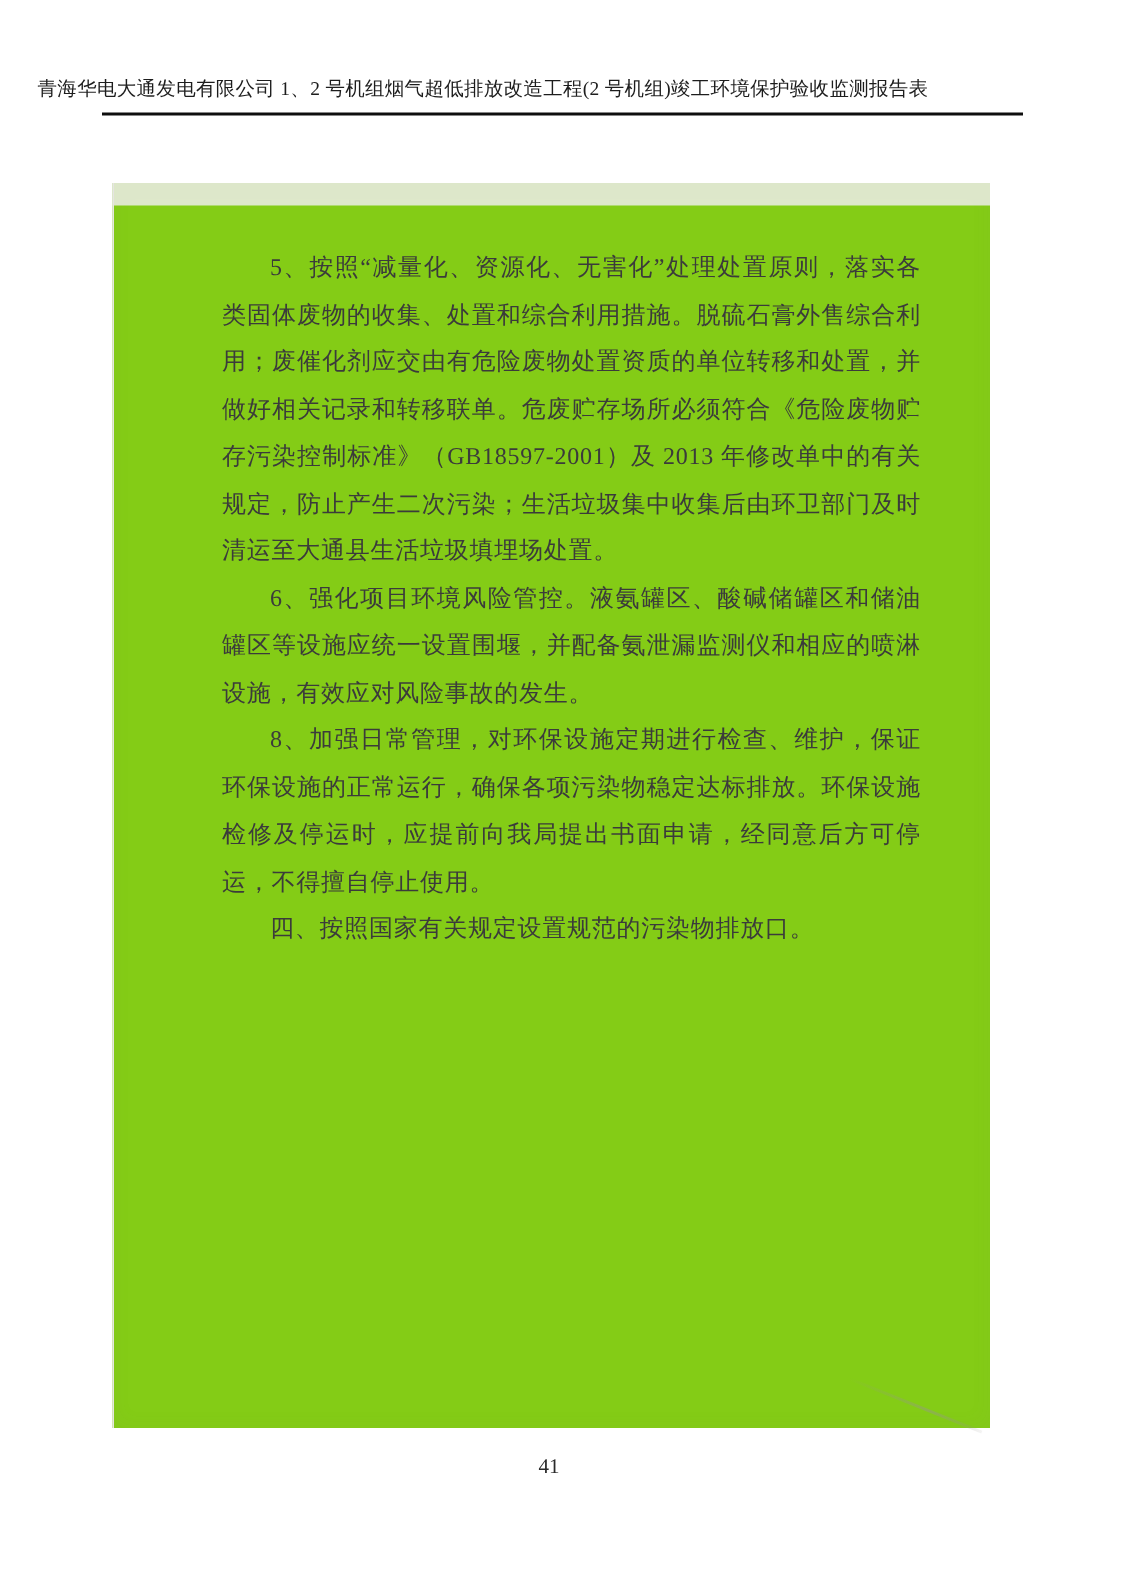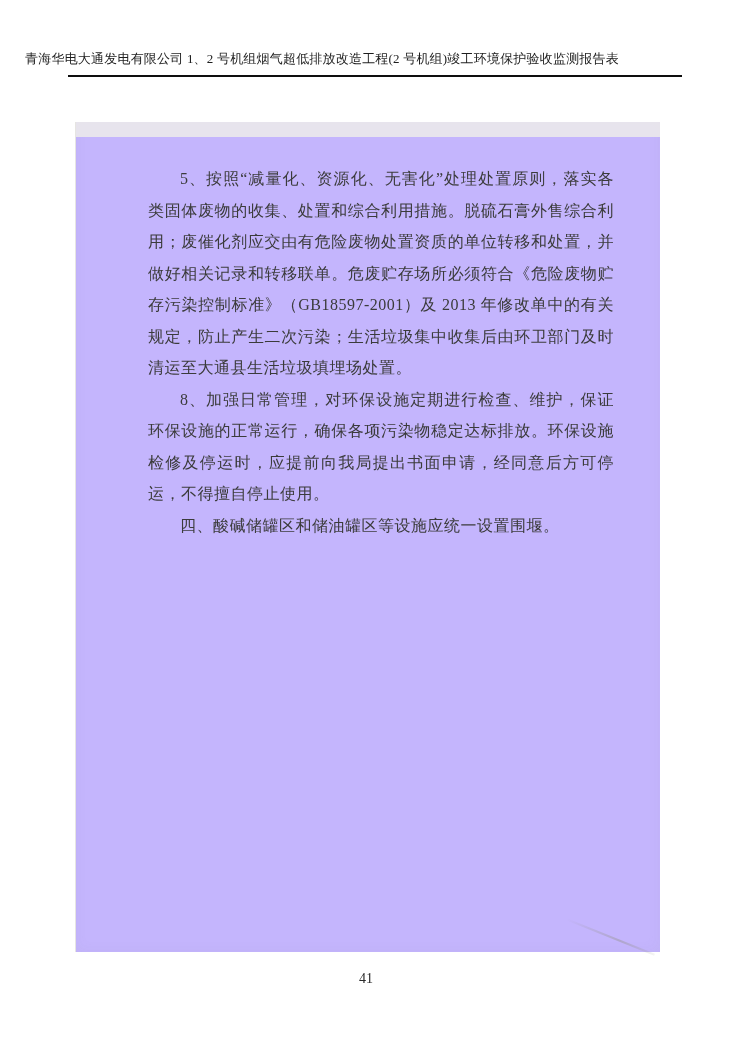--- a/index.html
+++ b/index.html
@@ -22,21 +22,21 @@
   .header-rule {
     position: absolute;
     top: 75px; left: 68px;
     width: 614px; height: 2px;
     background: #0e0e0e;
   }
   .scan-page {
     position: absolute;
     left: 75px; top: 122px;
     width: 585px; height: 830px;
-    background: #c4b5fd;
+    background: #84cc16;
     box-shadow: inset 0 0 14px rgba(120,118,112,0.06);
   }
   .scan-topband {
     position: absolute;
     top: 0; left: 0; right: 0;
     height: 15px;
     background: #edecea;
     opacity: 0.85;
   }
   .scan-leftedge {
@@ -81,19 +81,20 @@
 
 <div class="header-title">青海华电大通发电有限公司 1、2 号机组烟气超低排放改造工程(2 号机组)竣工环境保护验收监测报告表</div>
 
 <div class="header-rule"></div>
 
 <div class="scan-page">
   <div class="scan-topband"></div>
   <div class="scan-leftedge"></div>
   <div class="doc-text">
     <p>5、按照“减量化、资源化、无害化”处理处置原则，落实各类固体废物的收集、处置和综合利用措施。脱硫石膏外售综合利用；废催化剂应交由有危险废物处置资质的单位转移和处置，并做好相关记录和转移联单。危废贮存场所必须符合《危险废物贮存污染控制标准》（GB18597-2001）及 2013 年修改单中的有关规定，防止产生二次污染；生活垃圾集中收集后由环卫部门及时清运至大通县生活垃圾填埋场处置。</p>
+    <p>6、强化项目环境风险管控。液氨罐区、酸碱储罐区和储油罐区等设施应统一设置围堰，并配备氨泄漏监测仪和相应的喷淋设施，有效应对风险事故的发生。</p>
     <p>8、加强日常管理，对环保设施定期进行检查、维护，保证环保设施的正常运行，确保各项污染物稳定达标排放。环保设施检修及停运时，应提前向我局提出书面申请，经同意后方可停运，不得擅自停止使用。</p>
-    <p>四、酸碱储罐区和储油罐区等设施应统一设置围堰。</p>
+    <p>四、按照国家有关规定设置规范的污染物排放口。</p>
   </div>
   <div class="scan-corner"></div>
 </div>
 
 <div class="page-number">41</div>
 
 </body></html>

